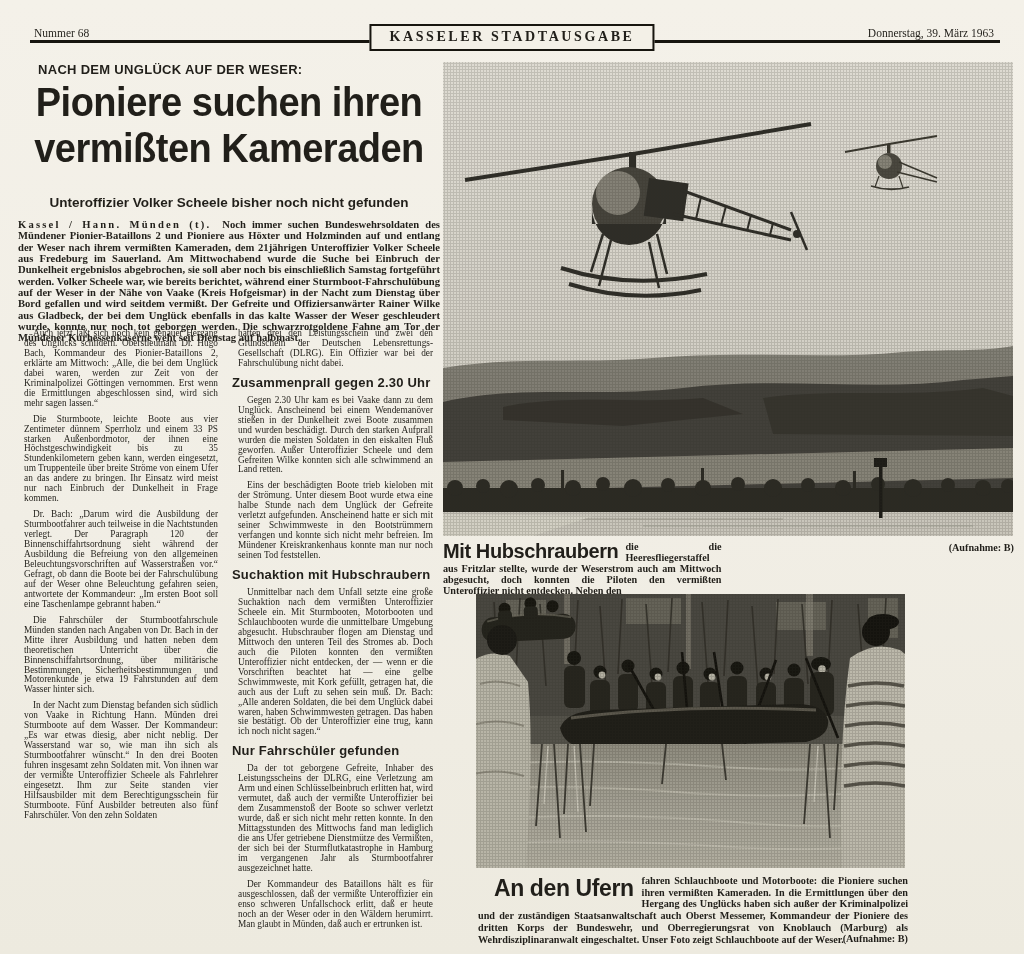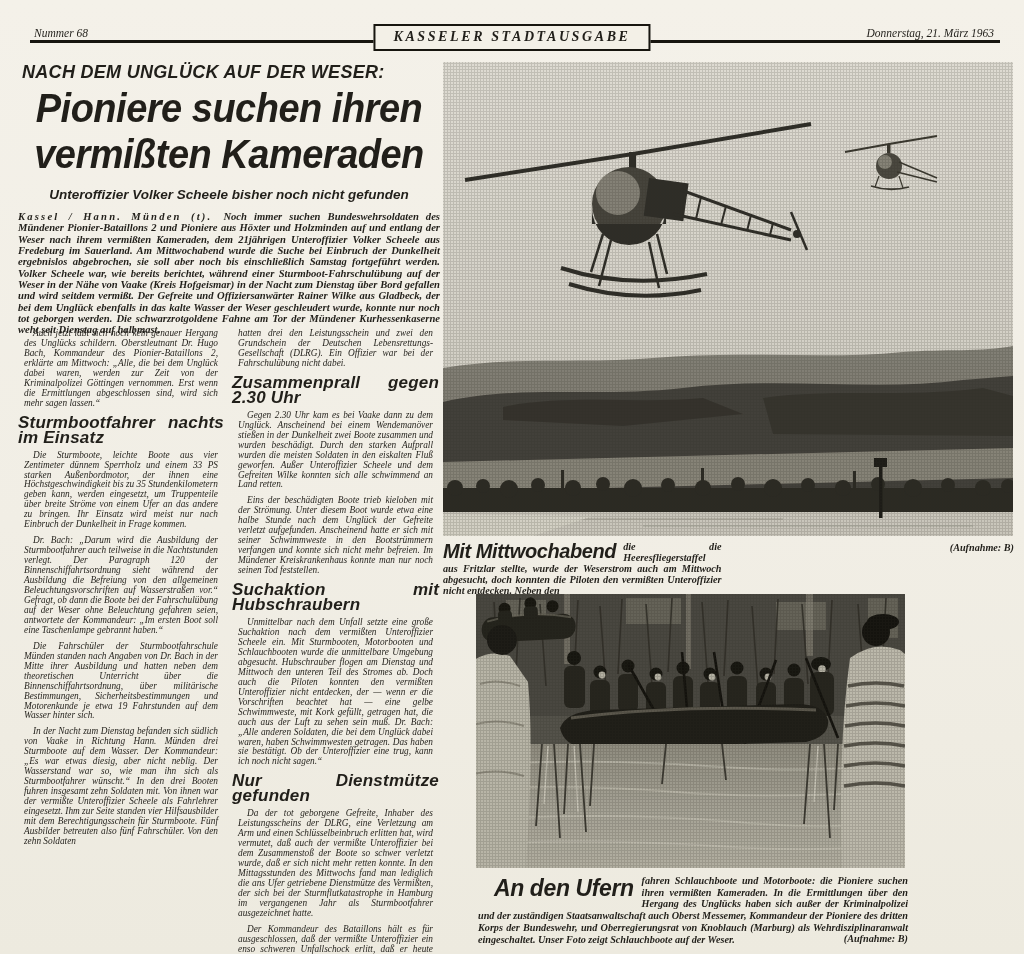--- a/index.html
+++ b/index.html
@@ -1,40 +1,40 @@
 <!DOCTYPE html>
 <html lang="de"><head>
 <meta charset="utf-8">
 <style>
   html,body{margin:0;padding:0;}
   body{width:1024px;height:954px;overflow:hidden;background:#e8e4da;}
   .page{position:relative;width:1024px;height:954px;background:linear-gradient(180deg,#f4f1e9 0%,#f1eee5 55%,#edeadf 100%);
-        font-family:"Liberation Serif",serif;color:#211f1a;font-style:italic;}
+        font-family:"Liberation Serif",serif;color:#211f1a;}
   
   .mast-rule{position:absolute;left:30px;right:24px;top:40px;height:3px;background:#17150f;}
   .title-box{position:absolute;top:24px;left:50%;transform:translateX(-50%);
              background:#f3f0e7;border:2px solid #17150f;padding:3px 18px 4px;
              font-weight:bold;font-size:14px;letter-spacing:2.6px;white-space:nowrap;z-index:2;}
   .issue{position:absolute;left:34px;top:27px;font-size:11.5px;}
   .mast-date{position:absolute;right:30px;top:27px;font-size:11.5px;}
   
   .story{position:absolute;left:18px;top:62px;width:422px;}
-  .kicker{font-family:"Liberation Sans",sans-serif;font-weight:bold;font-size:18px;letter-spacing:.3px;margin-left:4px;}
+  .kicker{font-family:"Liberation Sans",sans-serif;font-weight:bold;font-size:13px;letter-spacing:.3px;margin-left:20px;}
   .headline{font-family:"Liberation Sans",sans-serif;font-weight:bold;font-size:38px;line-height:43px;
             letter-spacing:-.5px;text-align:center;margin-top:3px;transform:scaleY(1.07);transform-origin:top center;}
-  .subheadline{font-family:"Liberation Sans",sans-serif;font-weight:bold;font-size:13.5px;text-align:center;margin-top:15px;}
+  .subheadline{font-family:"Liberation Sans",sans-serif;font-weight:bold;font-size:13.5px;text-align:center;margin-top:29px;}
   .lead{margin:9px 0 0;font-weight:bold;font-size:10.6px;line-height:11.35px;text-align:justify;}
   .dateline{letter-spacing:2.2px;margin-right:11px;}
   
   .col{position:absolute;top:323px;font-size:9.3px;line-height:9.95px;text-align:justify;}
   #col1{left:18px;width:206px;}
   #col2{left:232px;width:207px;}
   .col p{margin:6px;text-indent:9px;}
   .col p.ni{text-indent:0;}
-  .col h3{margin:6px 0 3px;font-family:"Liberation Sans",sans-serif;font-weight:bold;font-size:17px;line-height:15px;letter-spacing:.2px;}
+  .col h3{margin:6px 0 3px;font-family:"Liberation Sans",sans-serif;font-weight:bold;font-size:13px;line-height:15px;letter-spacing:.2px;}
   
   .photo{position:absolute;overflow:hidden;background:#cfccc2;}
   #photo1{left:443px;top:62px;width:570px;height:474px;}
   #photo2{left:476px;top:594px;width:429px;height:274px;}
   .photo svg{display:block;width:100%;height:100%;}
   .photo::after{content:"";position:absolute;inset:0;pointer-events:none;
     background-image:radial-gradient(rgba(46,43,35,.16) 1px,transparent 1.25px);background-size:3px 3px;}
   
   .caption{font-weight:bold;font-size:10.2px;line-height:11px;text-align:justify;}
   #caption1{position:absolute;left:443px;top:541px;width:571px;display:flex;gap:14px;}
@@ -51,50 +51,49 @@
 <body>
 
 <div class="page">
 
   <header>
     <div class="mast-rule"></div>
     <span class="issue">Nummer 68</span>
     <div class="title-box">
       <span>KASSELER STADTAUSGABE</span>
     </div>
-    <span class="mast-date">Donnerstag, 21. März 1963</span>
+    <span class="mast-date">Donnerstag, 39. März 1963</span>
   </header>
 
   <section class="story">
     <div class="kicker">NACH DEM UNGLÜCK AUF DER WESER:</div>
     <div class="headline">
       <div>Pioniere suchen ihren</div>
       <div>vermißten Kameraden</div>
     </div>
     <div class="subheadline">Unteroffizier Volker Scheele bisher noch nicht gefunden</div>
     <p class="lead"><span class="dateline">Kassel / Hann. Münden (t).</span><span>Noch immer suchen Bundeswehrsoldaten des Mündener Pionier-Bataillons 2 und Pioniere aus Höxter und Holzminden auf und entlang der Weser nach ihrem vermißten Kameraden, dem 21jährigen Unteroffizier Volker Scheele aus Fredeburg im Sauerland. Am Mittwochabend wurde die Suche bei Einbruch der Dunkelheit ergebnislos abgebrochen, sie soll aber noch bis einschließlich Samstag fortgeführt werden. Volker Scheele war, wie bereits berichtet, während einer Sturmboot-Fahrschulübung auf der Weser in der Nähe von Vaake (Kreis Hofgeismar) in der Nacht zum Dienstag über Bord gefallen und wird seitdem vermißt. Der Gefreite und Offiziersanwärter Rainer Wilke aus Gladbeck, der bei dem Unglück ebenfalls in das kalte Wasser der Weser geschleudert wurde, konnte nur noch tot geborgen werden. Die schwarzrotgoldene Fahne am Tor der Mündener Kurhessenkaserne weht seit Dienstag auf halbmast.</span></p>
   </section>
 
   <div class="col" id="col1">
     <p>Auch jetzt läßt sich noch kein genauer Hergang des Unglücks schildern. Oberstleutnant Dr. Hugo Bach, Kommandeur des Pionier-Bataillons 2, erklärte am Mittwoch: „Alle, die bei dem Unglück dabei waren, werden zur Zeit von der Kriminalpolizei Göttingen vernommen. Erst wenn die Ermittlungen abgeschlossen sind, wird sich mehr sagen lassen.“</p>
-    <h3>Sturmbootfahrer nachts im Einsatz</h3>
     <p>Die Sturmboote, leichte Boote aus vier Zentimeter dünnem Sperrholz und einem 33 PS starken Außenbordmotor, der ihnen eine Höchstgeschwindigkeit bis zu 35 Stundenkilometern geben kann, werden eingesetzt, um Truppenteile über breite Ströme von einem Ufer an das andere zu bringen. Ihr Einsatz wird meist nur nach Einbruch der Dunkelheit in Frage kommen.</p>
     <p>Dr. Bach: „Darum wird die Ausbildung der Sturmbootfahrer auch teilweise in die Nachtstunden verlegt. Der Paragraph 120 der Binnenschiffahrtsordnung sieht während der Ausbildung die Befreiung von den allgemeinen Beleuchtungsvorschriften auf Wasserstraßen vor.“ Gefragt, ob dann die Boote bei der Fahrschulübung auf der Weser ohne Beleuchtung gefahren seien, antwortete der Kommandeur: „Im ersten Boot soll eine Taschenlampe gebrannt haben.“</p>
     <p>Die Fahrschüler der Sturmbootfahrschule Münden standen nach Angaben von Dr. Bach in der Mitte ihrer Ausbildung und hatten neben dem theoretischen Unterricht über die Binnenschiffahrtsordnung, über militärische Bestimmungen, Sicherheitsbestimmungen und Motorenkunde je etwa 19 Fahrstunden auf dem Wasser hinter sich.</p>
     <p>In der Nacht zum Dienstag befanden sich südlich von Vaake in Richtung Hann. Münden drei Sturmboote auf dem Wasser. Der Kommandeur: „Es war etwas diesig, aber nicht neblig. Der Wasserstand war so, wie man ihn sich als Sturmbootfahrer wünscht.“ In den drei Booten fuhren insgesamt zehn Soldaten mit. Von ihnen war der vermißte Unteroffizier Scheele als Fahrlehrer eingesetzt. Ihm zur Seite standen vier Hilfsausbilder mit dem Berechtigungsschein für Sturmboote. Fünf Ausbilder betreuten also fünf Fahrschüler. Von den zehn Soldaten</p>
   </div>
 
   <div class="col" id="col2">
     <p class="ni">hatten drei den Leistungsschein und zwei den Grundschein der Deutschen Lebensrettungs-Gesellschaft (DLRG). Ein Offizier war bei der Fahrschulübung nicht dabei.</p>
     <h3>Zusammenprall gegen 2.30 Uhr</h3>
     <p>Gegen 2.30 Uhr kam es bei Vaake dann zu dem Unglück. Anscheinend bei einem Wendemanöver stießen in der Dunkelheit zwei Boote zusammen und wurden beschädigt. Durch den starken Aufprall wurden die meisten Soldaten in den eiskalten Fluß geworfen. Außer Unteroffizier Scheele und dem Gefreiten Wilke konnten sich alle schwimmend an Land retten.</p>
     <p>Eins der beschädigten Boote trieb kieloben mit der Strömung. Unter diesem Boot wurde etwa eine halbe Stunde nach dem Unglück der Gefreite verletzt aufgefunden. Anscheinend hatte er sich mit seiner Schwimmweste in den Bootstrümmern verfangen und konnte sich nicht mehr befreien. Im Mündener Kreiskrankenhaus konnte man nur noch seinen Tod feststellen.</p>
     <h3>Suchaktion mit Hubschraubern</h3>
     <p>Unmittelbar nach dem Unfall setzte eine große Suchaktion nach dem vermißten Unteroffizier Scheele ein. Mit Sturmbooten, Motorbooten und Schlauchbooten wurde die unmittelbare Umgebung abgesucht. Hubschrauber flogen am Dienstag und Mittwoch den unteren Teil des Stromes ab. Doch auch die Piloten konnten den vermißten Unteroffizier nicht entdecken, der — wenn er die Vorschriften beachtet hat — eine gelbe Schwimmweste, mit Kork gefüllt, getragen hat, die auch aus der Luft zu sehen sein muß. Dr. Bach: „Alle anderen Soldaten, die bei dem Unglück dabei waren, haben Schwimmwesten getragen. Das haben sie bestätigt. Ob der Unteroffizier eine trug, kann ich noch nicht sagen.“</p>
-    <h3>Nur Dienstmütze gefunden</h3>
+    <h3>Nur Fahrschüler gefunden</h3>
     <p>Da der tot geborgene Gefreite, Inhaber des Leistungsscheins der DLRG, eine Verletzung am Arm und einen Schlüsselbeinbruch erlitten hat, wird vermutet, daß auch der vermißte Unteroffizier bei dem Zusammenstoß der Boote so schwer verletzt wurde, daß er sich nicht mehr retten konnte. In den Mittagsstunden des Mittwochs fand man lediglich die ans Ufer getriebene Dienstmütze des Vermißten, der sich bei der Sturmflutkatastrophe in Hamburg im vergangenen Jahr als Sturmbootfahrer ausgezeichnet hatte.</p>
     <p>Der Kommandeur des Bataillons hält es für ausgeschlossen, daß der vermißte Unteroffizier ein enso schweren Unfallschock erlitt, daß er heute noch an der Weser oder in den Wäldern herumirrt. Man glaubt in Münden, daß auch er ertrunken ist.</p>
   </div>
 
   <figure class="photo" id="photo1" style="margin:0;">
     <svg viewBox="0 0 570 474" preserveAspectRatio="none">
       <defs>
         <linearGradient id="sky1" x1="0" y1="0" x2="0" y2="1">
           <stop offset="0" stop-color="#dedbd2"></stop>
             <stop offset="0.55" stop-color="#d4d1c7"></stop>
@@ -168,21 +167,21 @@
         <circle cx="10" cy="30" r="7" fill="#918e81" stroke="none" opacity="0.85"></circle>
         <path d="M24,30 L62,46 M22,40 L62,50" stroke-width="1.4" fill="none"></path>
         <path d="M-4,54 Q14,60 34,55" stroke-width="1.8" fill="none"></path>
         <path d="M4,44 L0,55 M24,44 L28,56" stroke-width="1.2" fill="none"></path>
       </g>
     </svg>
   </figure>
 
   <div class="caption" id="caption1">
     <p class="half" style="margin:0;">
-      <span class="lead-in1">Mit Mittwochabend</span><span>die die Heeresfliegerstaffel aus Fritzlar stellte, wurde der Weserstrom auch am Mittwoch abgesucht, doch konnten die Piloten den vermißten Unteroffizier nicht entdecken. Neben den</span>
+      <span class="lead-in1">Mit Hubschraubern</span><span>die die Heeresfliegerstaffel aus Fritzlar stellte, wurde der Weserstrom auch am Mittwoch abgesucht, doch konnten die Piloten den vermißten Unteroffizier nicht entdecken. Neben den</span>
     </p>
     <div class="half">
       <div class="credit-line">(Aufnahme: B)</div>
     </div>
   </div>
 
   <figure class="photo" id="photo2" style="margin:0;">
     <svg viewBox="0 0 429 274" preserveAspectRatio="none">
       <rect width="429" height="274" fill="#54524a"></rect>
       <rect x="0" y="0" width="429" height="122" fill="#494740"></rect>

